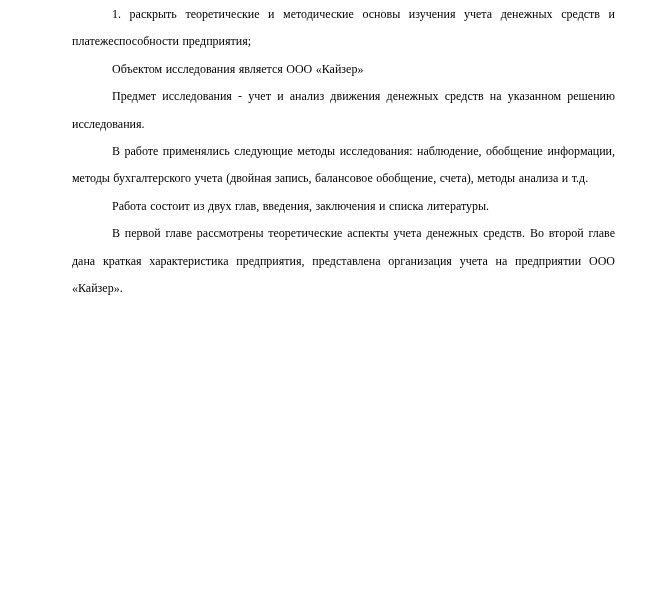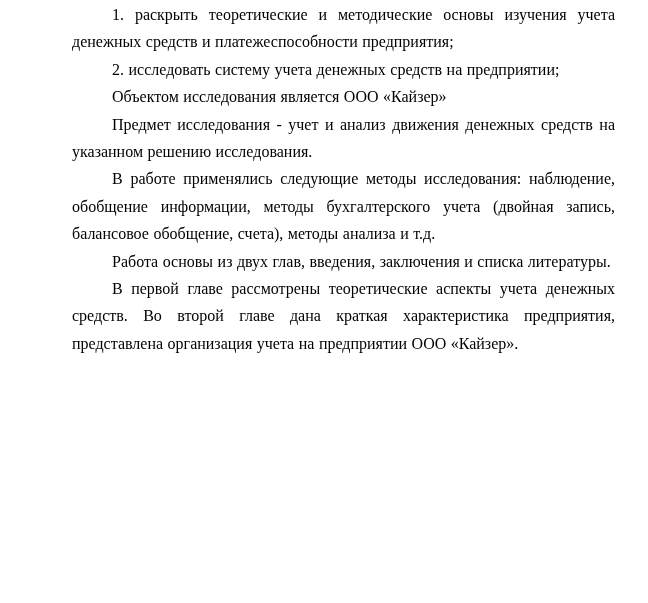--- a/index.html
+++ b/index.html
@@ -14,38 +14,37 @@
   }
   .page {
     box-sizing: border-box;
     width: 648px;
     height: 603px;
     padding: 1px 33px 0 72px;
     background: #ffffff;
   }
   .doc-body {
     font-family: "Liberation Serif", "DejaVu Serif", serif;
-    font-size: 16px;
+    font-size: 12px;
     line-height: 27.4px;
     color: #000000;
   }
   .doc-body p.para {
     margin: 0;
     padding: 0;
     text-indent: 40px;
     text-align: justify;
     word-spacing: 0.5px;
   }
 </style>
 </head>
 <body style="background: rgb(255, 255, 255);">
 
 <div class="page">
   <div class="doc-body" style="color: rgb(0, 0, 0);">
       <p class="para">1. раскрыть теоретические и методические основы изучения учета денежных средств и платежеспособности предприятия;</p>
-      <p class="para">2. исследовать систему учета денежных средств на предприятии;</p>
       <p class="para">Объектом исследования является ООО «Кайзер»</p>
       <p class="para">Предмет исследования - учет и анализ движения денежных средств на указанном решению исследования.</p>
       <p class="para">В работе применялись следующие методы исследования: наблюдение, обобщение информации, методы бухгалтерского учета (двойная запись, балансовое обобщение, счета), методы анализа и т.д.</p>
-      <p class="para">Работа основы из двух глав, введения, заключения и списка литературы.</p>
+      <p class="para">Работа состоит из двух глав, введения, заключения и списка литературы.</p>
       <p class="para">В первой главе рассмотрены теоретические аспекты учета денежных средств. Во второй главе дана краткая характеристика предприятия, представлена организация учета на предприятии ООО «Кайзер».</p>
     </div>
 </div>
 
 </body></html>

